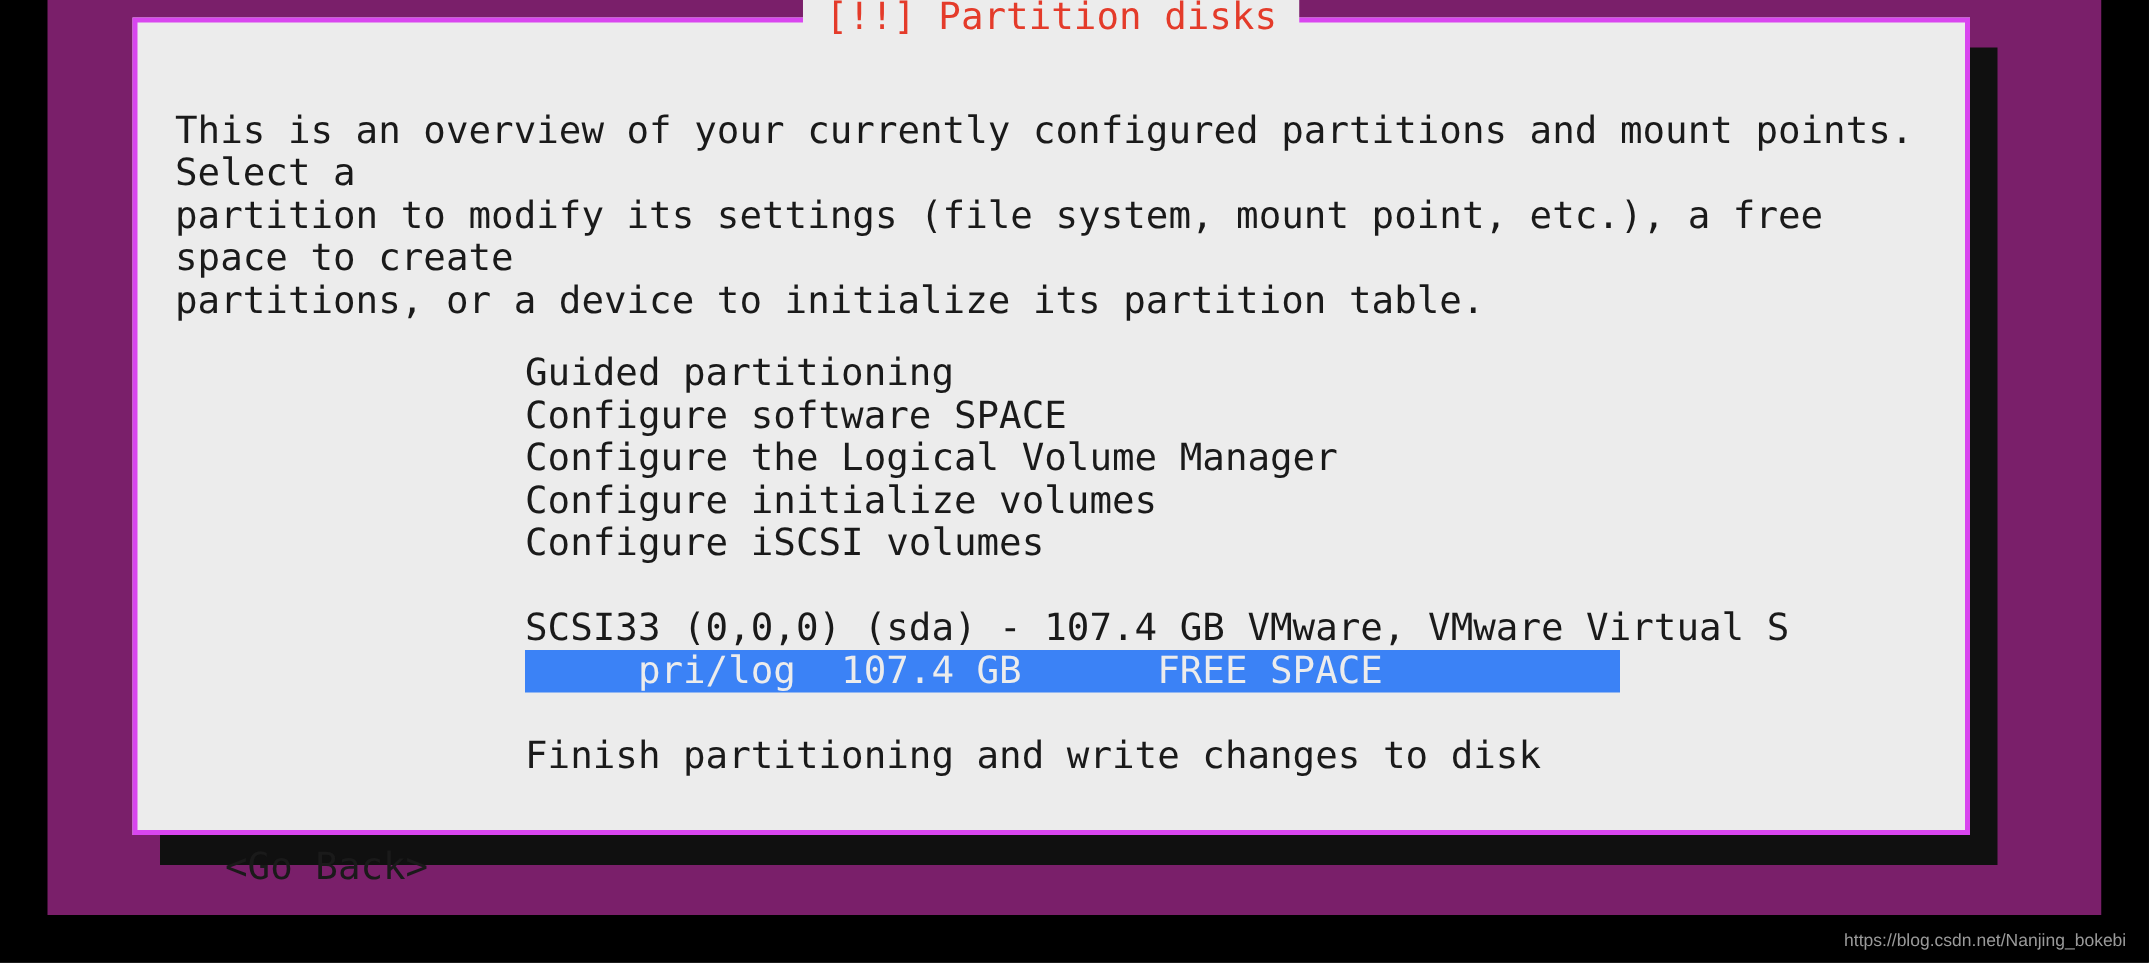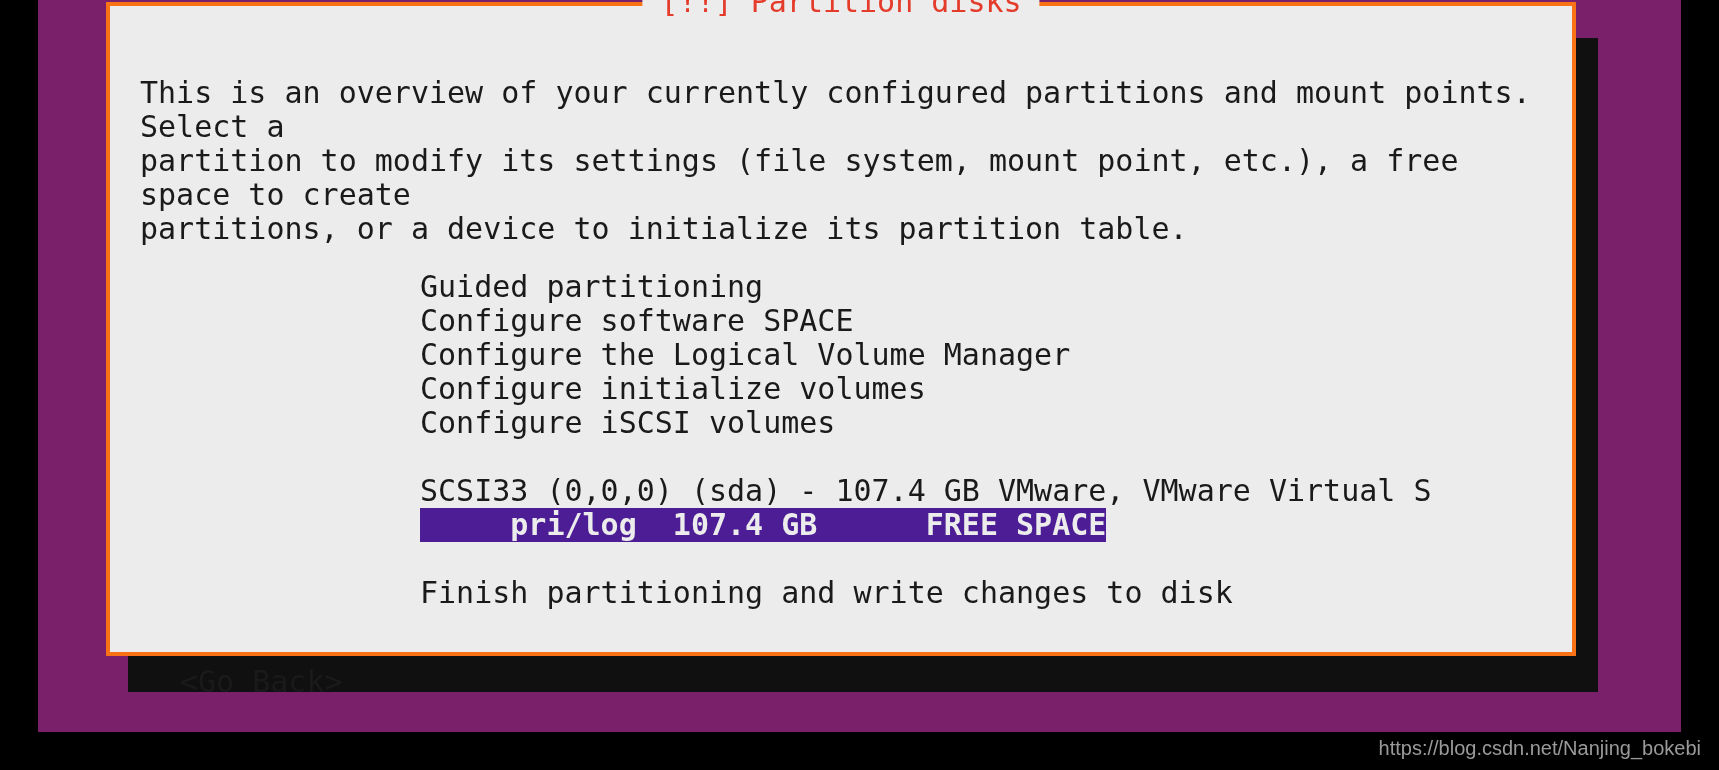--- a/index.html
+++ b/index.html
@@ -28,25 +28,25 @@
     position: absolute;
     left: 90px;
     top: 38px;
     width: 1470px;
     height: 654px;
     background: #101010;
   }
   .dialog {
     position: absolute;
     left: 68px;
-    top: 2px;
+    top: 14px;
     width: 1470px;
     height: 654px;
     background: #ececec;
-    border: 4px solid #f97316;
+    border: 4px solid #d946ef;
     box-sizing: border-box;
   }
   .title {
     position: absolute;
     top: -22px;
     left: 50%;
     transform: translateX(-50%);
     background: #ececec;
     padding: 0 18px;
     color: #e43b2a;
@@ -65,39 +65,39 @@
   }
   .menu {
     margin-top: 24px;
     margin-left: 280px;
   }
   .menu-item {
     white-space: pre;
     cursor: pointer;
   }
   .menu-item.selected {
-    background: #4c1d95;
+    background: #3b82f6;
     color: #ececec;
     display: inline-block;
-    font-weight: bold;
+    padding-right: 190px;
   }
   .spacer {
     height: 34px;
   }
   .go-back {
     margin-top: 55px;
     margin-left: 40px;
     cursor: pointer;
   }
   .watermark {
     position: absolute;
     right: 18px;
     bottom: 10px;
     color: #9a9a9a;
-    font-size: 20px;
+    font-size: 14px;
     font-family: Arial, sans-serif;
   }
 </style>
 </head>
 <body>
 
 <div class="outer-black">
   <div class="magenta-frame">
 
     <div class="shadow-box"></div>

